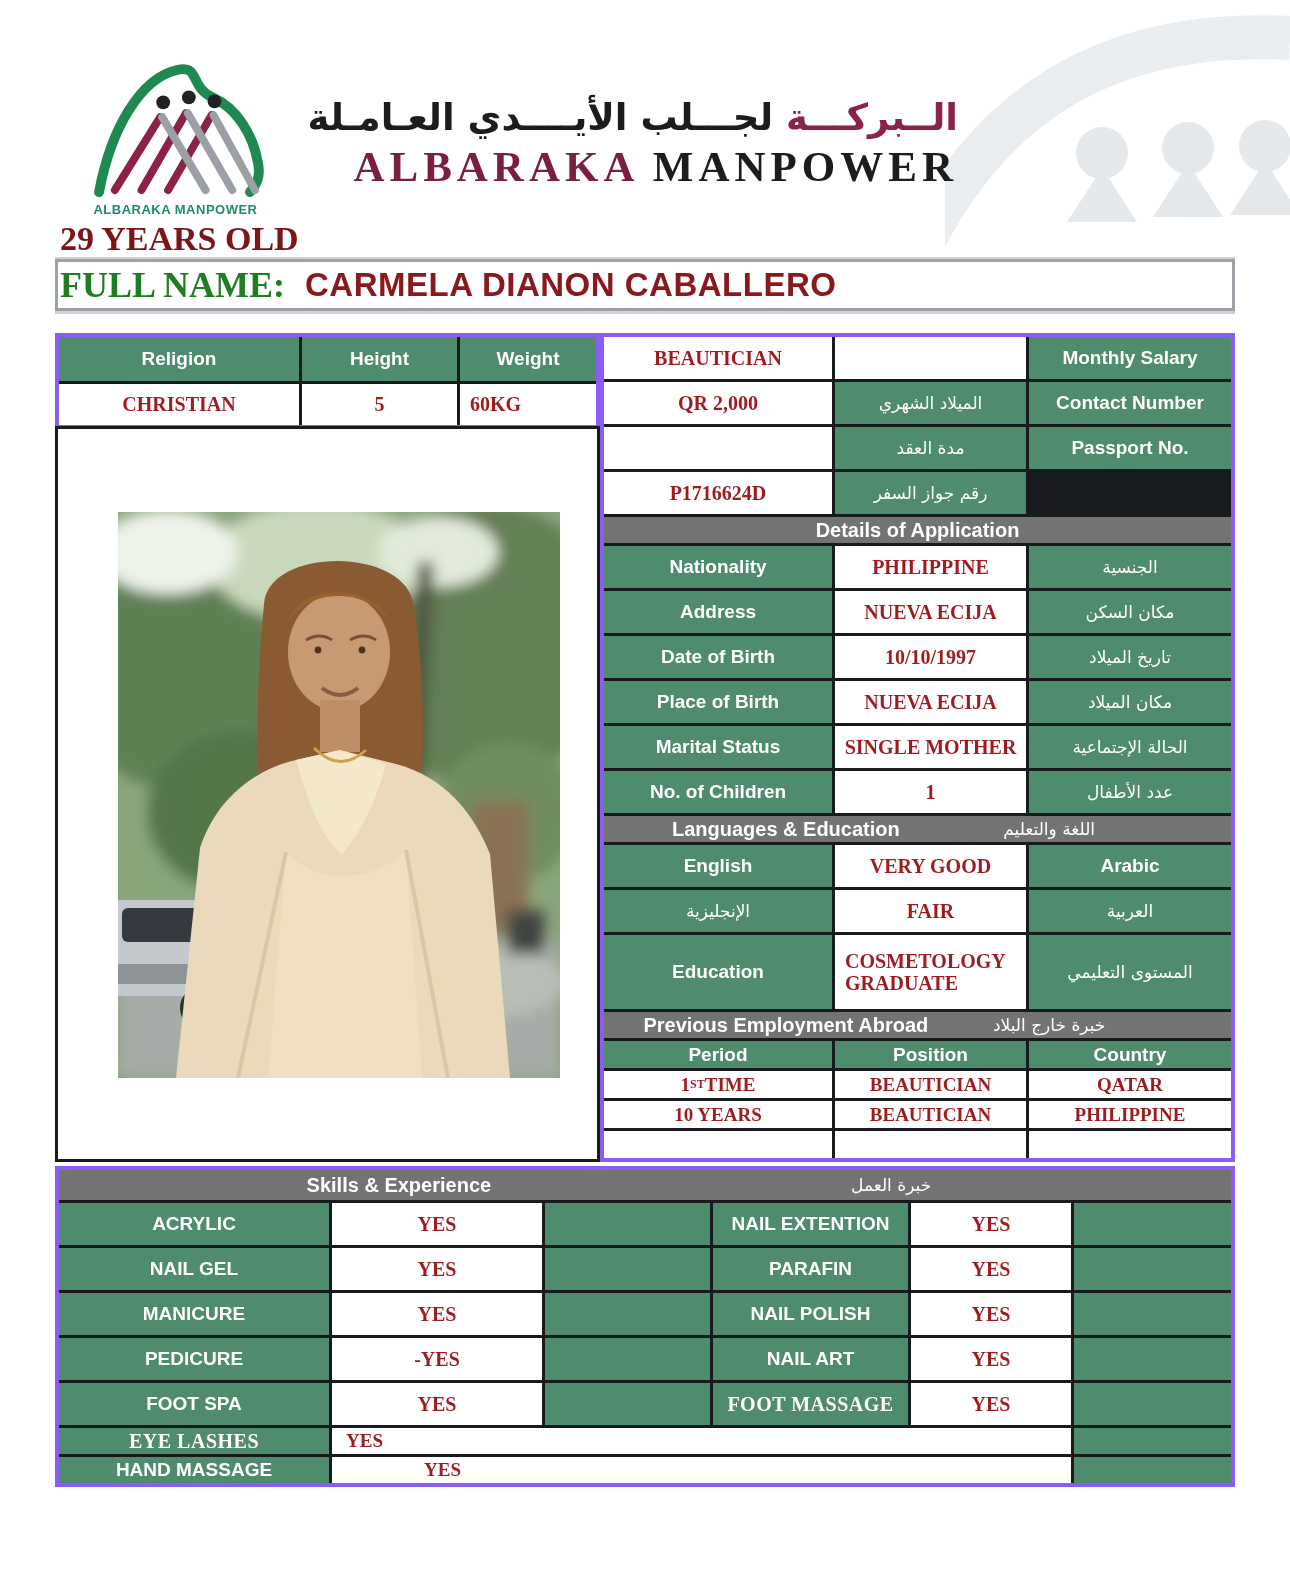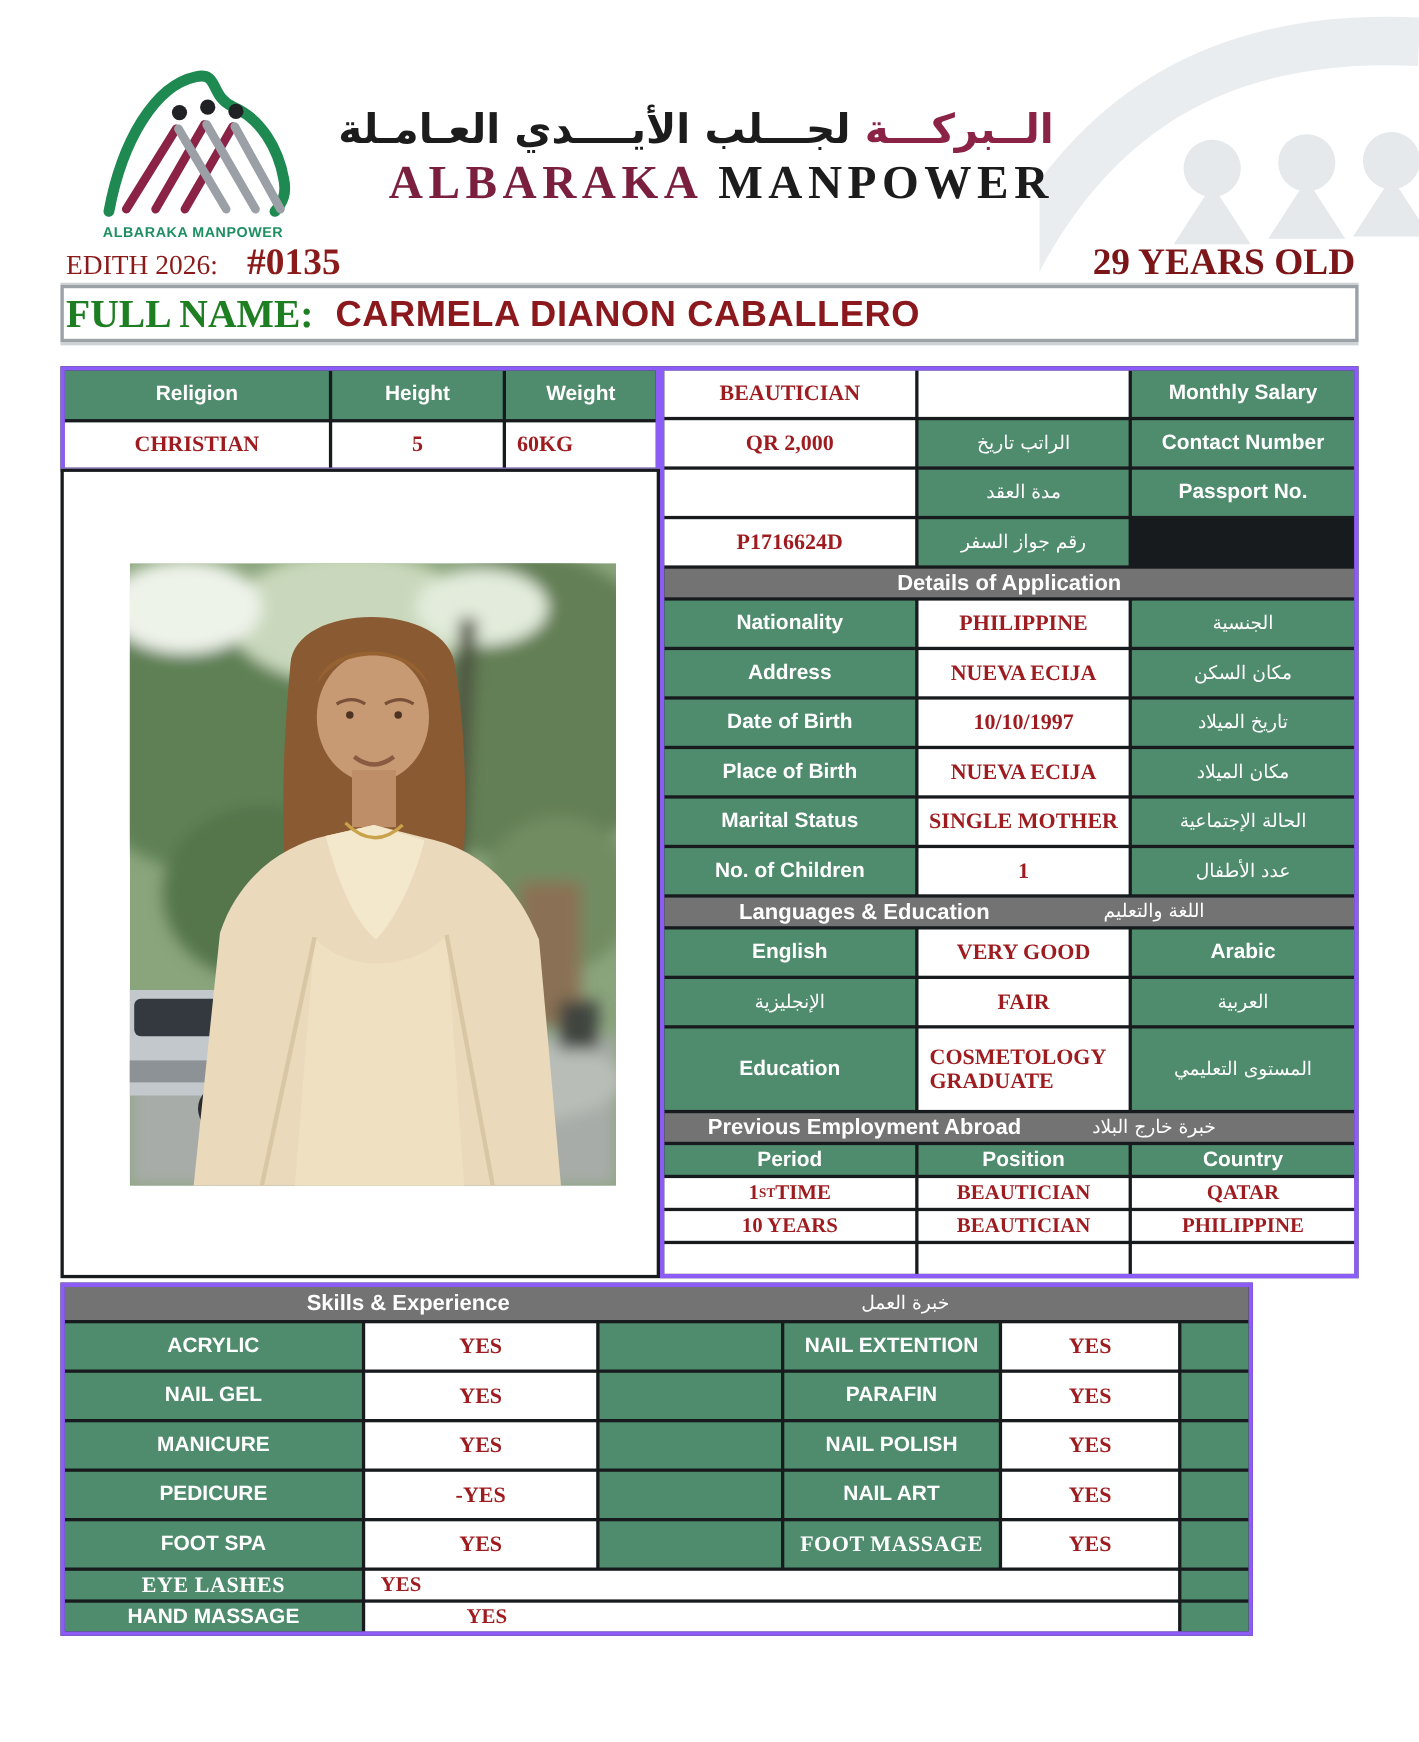--- a/index.html
+++ b/index.html
@@ -27,21 +27,21 @@
   }
   .fullname-label { font-family:"Liberation Serif", serif; font-weight:bold; font-size:36px; color:#1e7e22; }
   .fullname-value { font-weight:bold; font-size:33px; color:#8b181c; letter-spacing:.5px; }
 
   
   .main { position:absolute; left:55px; top:333px; display:flex; align-items:flex-start; }
   .tbl { display:grid; gap:3px; background:#181b1d; border:4px solid #8b5cf6; box-sizing:border-box; }
   .left-tbl  { grid-template-columns:240px 155px 1fr; grid-template-rows:44px 41px; width:545px; }
   .right-tbl { grid-template-columns:228px 191px 1fr; width:635px;
     grid-template-rows:42px 42px 42px 42px 26px 42px 42px 42px 42px 42px 42px 26px 42px 42px 74px 26px 27px 27px 27px 27px; }
-  .skills-tbl { grid-template-columns:270px 210px 165px 195px 160px 1fr; width:1084px;
+  .skills-tbl { grid-template-columns:270px 210px 165px 195px 160px 1fr; width:1180px;
     grid-template-rows:30px 42px 42px 42px 42px 42px 26px 26px; position:absolute; left:55px; top:1166px; }
 
   .g { background:#4f8b6d; color:#fff; font-weight:bold; font-size:19px; display:flex; align-items:center; justify-content:center; text-align:center; }
   .w { background:#fff; color:#9e1b1f; font-family:"Liberation Serif", serif; font-weight:bold; font-size:20px; display:flex; align-items:center; justify-content:center; text-align:center; }
   .band { grid-column:1 / -1; background:#737373; color:#fff; font-weight:bold; font-size:20px; display:flex; align-items:center; }
   .band .en { flex:0 0 58%; text-align:center; }
   .band .en-full { flex:1; text-align:center; }
   .band .ar-part { flex:0 0 26%; text-align:center; }
   .ar { font-family:"DejaVu Sans", sans-serif; font-size:17px; font-weight:normal; direction:rtl; }
   .left-align { justify-content:flex-start; padding-left:10px; text-align:left; }
@@ -90,24 +90,20 @@
   </svg>
   <div class="logo-caption">ALBARAKA MANPOWER</div>
 </div>
 
 <div class="title-block">
   <div class="arabic-title"><span class="accent">الــبركـــة</span> <span>لجـــلب الأيــــدي العـامـلة</span></div>
   <div class="latin-title"><span class="accent">ALBARAKA</span> <span>MANPOWER</span></div>
 </div>
 
 <div class="edith-row">
-  <div>
-    <span class="edith-label">EDITH 2026:</span>
-    <span class="edith-number">#0135</span>
-  </div>
   <div class="age">29 YEARS OLD</div>
 </div>
 
 <div class="fullname-box">
   <span class="fullname-label">FULL NAME:</span>
   <span class="fullname-value">CARMELA DIANON CABALLERO</span>
 </div>
 
 <div class="main">
 
@@ -170,21 +166,21 @@
     </div>
   </div>
 
   <div class="tbl right-tbl">
 
     <div class="w">BEAUTICIAN</div>
     <div class="w"></div>
 
     <div class="g">Monthly Salary</div>
     <div class="w">QR 2,000</div>
-    <div class="g ar">الراتب تاريخ</div>
+    <div class="g ar">الميلاد الشهري</div>
 
     <div class="g">Contact Number</div>
     <div class="w"></div>
     <div class="g ar">مدة العقد</div>
 
     <div class="g">Passport No.</div>
     <div class="w">P1716624D</div>
     <div class="g ar">رقم جواز السفر</div>
 
     <div class="band">

